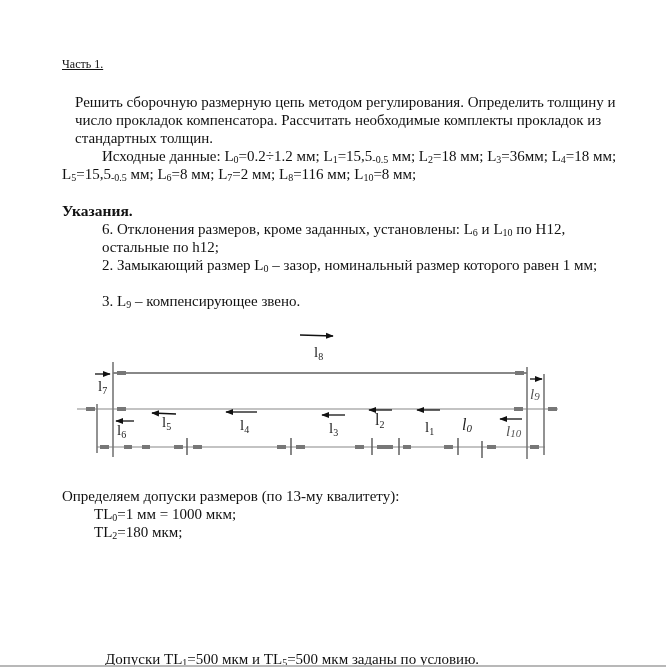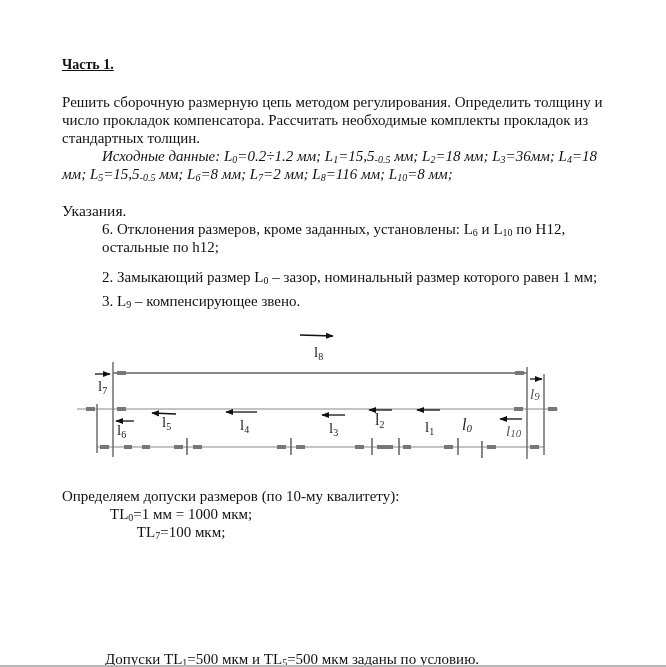--- a/index.html
+++ b/index.html
@@ -1,31 +1,31 @@
 <!DOCTYPE html>
 <html><head>
 <meta charset="utf-8">
 <style>
   html, body { margin: 0; padding: 0; background: #ffffff; }
   body {
     width: 666px; height: 667px; overflow: hidden; position: relative;
     font-family: "Liberation Serif", serif; font-size: 15px; color: #111;
   }
   .page { position: absolute; left: 62px; top: 0; width: 560px; }
-  .heading { position: absolute; left: 0; top: 57px; font-weight: bold; text-decoration: underline; font-size: 14px; }
+  .heading { position: absolute; left: 0; top: 57px; font-weight: normal; text-decoration: underline; font-size: 12px; }
   .para { position: absolute; left: 0; line-height: 18px; margin: 0; }
-  .p1 { top: 93px; width: 560px; }
-  .p2 { top: 147px; width: 560px; text-indent: 40px; font-style: italic; }
-  .section-title { position: absolute; left: 0; top: 202px; font-weight: normal; font-size: 15.5px; }
+  .p1 { top: 93px; width: 560px; margin-left: 13px; }
+  .p2 { top: 147px; width: 560px; text-indent: 40px; }
+  .section-title { position: absolute; left: 0; top: 202px; font-weight: bold; font-size: 15.5px; }
   .instr { position: absolute; left: 0; width: 560px; line-height: 18px; margin: 0; }
   .i1 { top: 220px; padding-left: 40px; width: 520px; }
-  .i2 { top: 256px; text-indent: 40px; margin-top: 12px; }
+  .i2 { top: 256px; text-indent: 40px; }
   .i3 { top: 292px; padding-left: 40px; width: 520px; }
   .tol-intro { position: absolute; left: 0; top: 487px; line-height: 18px; }
-  .tol-list { position: absolute; left: 48px; top: 505px; margin: 0; padding: 0; list-style: none; text-align: center; }
+  .tol-list { position: absolute; left: 32px; top: 505px; margin: 0; padding: 0; list-style: none; }
   .tol-list li { line-height: 18.2px; height: 18.2px; }
   .tol-final { position: absolute; left: 0; top: 650px; line-height: 18px; margin-left: 43px; }
   sub { font-size: 10px; vertical-align: -2px; line-height: 0; }
   .diagram { position: absolute; left: 0; top: 0; width: 666px; height: 667px; pointer-events: none; }
   .bottom-rule { position: absolute; left: 0; right: 0; bottom: 0; height: 2px; background: #b8b8b8; }
 </style>
 </head>
 <body>
 
 <div class="page">
@@ -48,25 +48,25 @@
   </p>
 
   <div class="section-title">Указания.</div>
 
   <p class="instr i1"><span>6. Отклонения размеров, кроме заданных, установлены: L</span><sub>6</sub><span> и L</span><sub>10</sub><span> по H12, остальные по h12;</span></p>
 
   <p class="instr i2"><span>2. Замыкающий размер L</span><sub>0</sub><span> – зазор, номинальный размер которого равен 1 мм;</span></p>
 
   <p class="instr i3"><span>3. L</span><sub>9</sub><span> – компенсирующее звено.</span></p>
 
-  <div class="tol-intro">Определяем допуски размеров (по 10-му квалитету):</div>
+  <div class="tol-intro">Определяем допуски размеров (по 13-му квалитету):</div>
 
   <ul class="tol-list">
     <li><span>TL</span><sub>0</sub><span>=1 мм = 1000 мкм;</span></li>
-    <li><span>TL</span><sub>7</sub><span>=100 мкм;</span></li>
+    <li><span>TL</span><sub>2</sub><span>=180 мкм;</span></li>
   </ul>
 
   <div class="tol-final"><span>Допуски TL</span><sub>1</sub><span>=500 мкм и TL</span><sub>5</sub><span>=500 мкм заданы по условию.</span></div>
 </div>
 
 <svg class="diagram" viewBox="0 0 666 667" width="666" height="667">
   <defs>
     <marker id="ah" viewBox="0 0 10 10" refX="9" refY="5" markerWidth="6" markerHeight="6" orient="auto">
       <path d="M0,1 L10,5 L0,9 z" fill="#111"></path>
     </marker>

